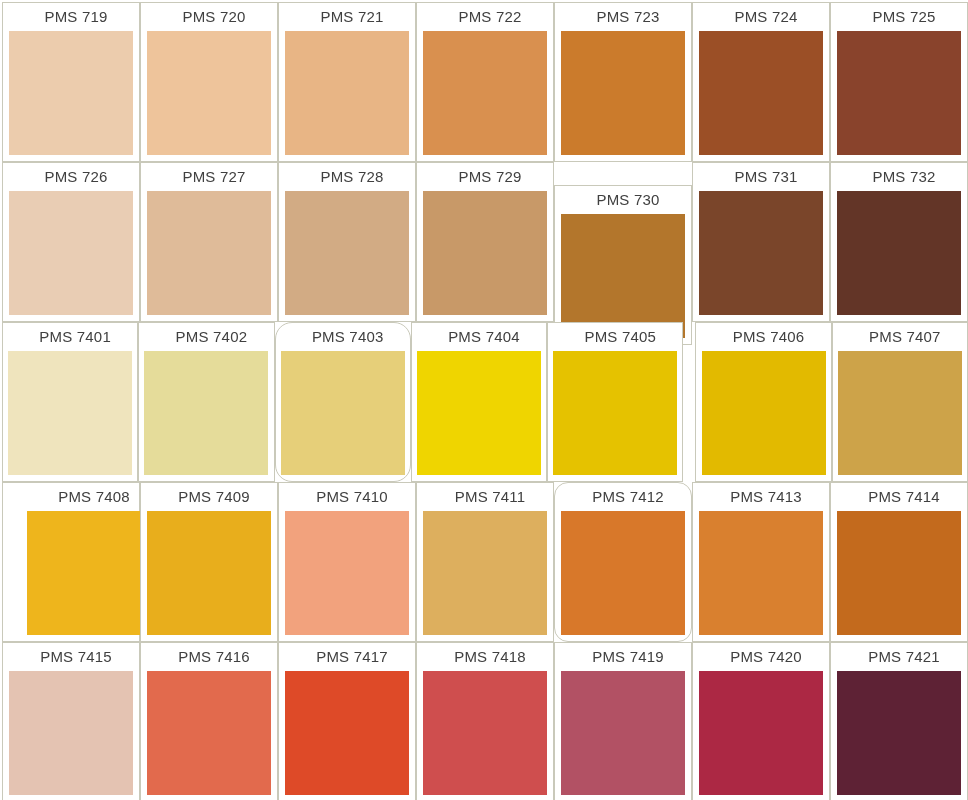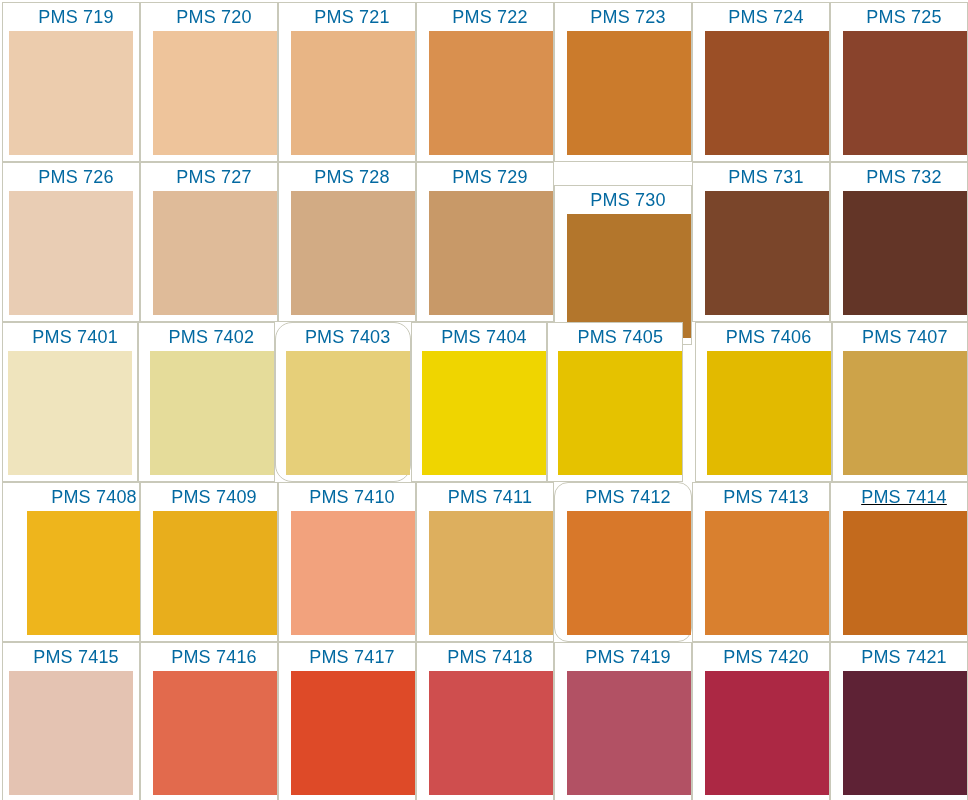--- a/index.html
+++ b/index.html
@@ -39,31 +39,30 @@
     display: flex;
     flex-direction: column;
     align-items: center;
     margin-right: 0px;
     position: relative;
   }
 
   
   .swatch-cell + .swatch-cell {
     margin-left: 0px;
-    align-items: flex-end;
   }
 
   .swatch-label {
     width: 100%;
     box-sizing: border-box;
     height: 28px;
     line-height: 28px;
     text-align: center;
-    font-size: 18px;
-    color: #0369a1;
+    font-size: 15px;
+    color: #404040;
     font-family: "Liberation Sans", sans-serif;
     letter-spacing: 0.2px;
     padding-left: 10px;
     white-space: nowrap;
     overflow: hidden;
   }
 
   .swatch-color {
     width: 124px;
     height: 124px;
@@ -188,21 +187,21 @@
         <div class="swatch-color" style="background: rgb(221, 175, 94);"></div>
       </div>
       <div class="swatch-cell" style="border-color: rgb(201, 201, 186); border-radius: 14px;">
         <div class="swatch-label">PMS 7412</div>
         <div class="swatch-color" style="background: rgb(216, 120, 42);"></div>
       </div>
       <div class="swatch-cell" style="border-color: rgb(201, 201, 186);">
         <div class="swatch-label">PMS 7413</div>
         <div class="swatch-color" style="background: rgb(217, 128, 47);"></div>
       </div>
-      <div class="swatch-cell" style="border-color: rgb(201, 201, 186); text-decoration: underline;">
+      <div class="swatch-cell" style="border-color: rgb(201, 201, 186);">
         <div class="swatch-label">PMS 7414</div>
         <div class="swatch-color" style="background: rgb(195, 106, 29);"></div>
       </div>
     </div>
     <div class="swatch-row">
       <div class="swatch-cell" style="border-color: rgb(201, 201, 186);">
         <div class="swatch-label">PMS 7415</div>
         <div class="swatch-color" style="background: rgb(228, 195, 178);"></div>
       </div>
       <div class="swatch-cell" style="border-color: rgb(201, 201, 186);">

